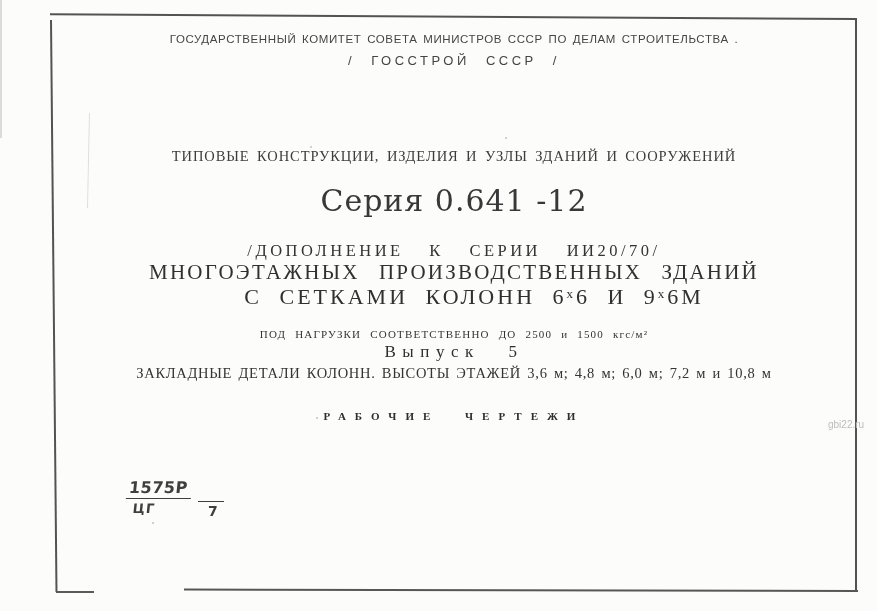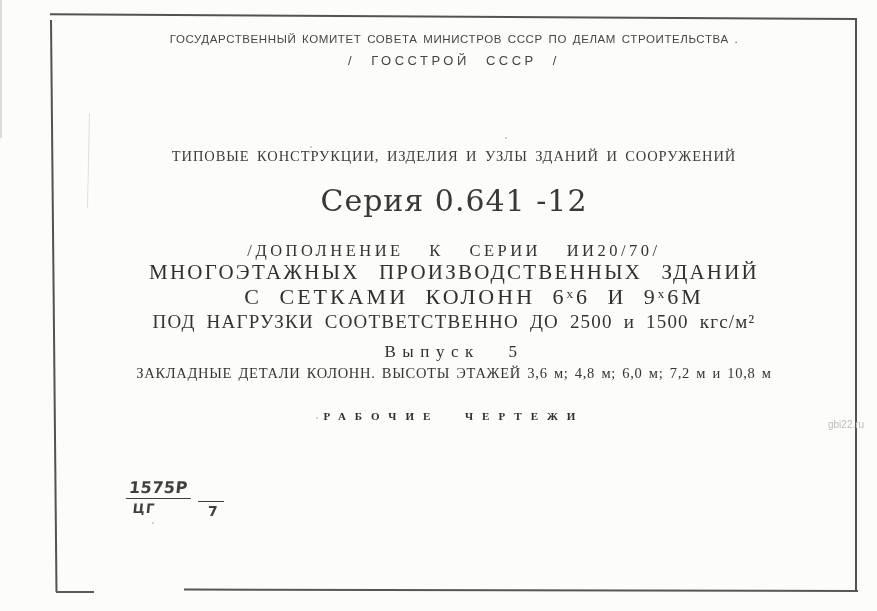--- a/index.html
+++ b/index.html
@@ -25,21 +25,21 @@
   
   .tline{position:absolute;left:52px;width:804px;text-align:center;white-space:nowrap;}
   .hdr1{top:33px;font-family:"Liberation Sans",sans-serif;font-size:11.5px;letter-spacing:0.6px;word-spacing:2px;color:#454545;}
   .hdr2{top:53px;font-family:"Liberation Sans",sans-serif;font-size:13px;letter-spacing:3.5px;word-spacing:9px;color:#454545;}
   .category{top:148px;font-size:14.5px;letter-spacing:0.9px;word-spacing:3px;color:#3c3c3c;}
   .series{top:183px;font-size:30px;letter-spacing:1px;color:#383838;font-family:"DejaVu Serif",serif;}
   .supplement{top:217px;font-size:16.5px;letter-spacing:3.5px;word-spacing:18px;color:#333;margin-top:24px;}
   .title1{top:238px;font-size:21px;letter-spacing:5.5px;color:#303030;}
   .title2{top:260px;font-size:21px;letter-spacing:2.2px;word-spacing:12px;color:#303030;}
   .title3{top:284px;font-size:22px;letter-spacing:3px;word-spacing:9px;color:#303030;margin-left:20px;}
-  .title4{top:311px;font-size:19px;letter-spacing:1.2px;word-spacing:5px;color:#343434;}
+  .title4{top:328px;font-size:11px;letter-spacing:1.2px;word-spacing:5px;color:#343434;}
   .issue{top:342px;font-size:17px;letter-spacing:6.5px;word-spacing:18px;color:#2f2f2f;}
   .contents{top:365px;font-size:14.5px;letter-spacing:0.7px;word-spacing:2px;color:#343434;}
   .doctype{top:410px;font-size:11px;font-weight:bold;letter-spacing:9px;word-spacing:14px;color:#2e2e2e;}
 
   
   .stamp{position:absolute;left:126px;top:478px;font-family:"DejaVu Sans",sans-serif;color:#3f3f3f;transform:skewX(-6deg);}
   .stamp .num{font-size:16px;font-weight:bold;border-bottom:1.5px solid #3f3f3f;padding:0 4px 1px 2px;letter-spacing:0.5px;}
   .stamp .den{font-size:13px;font-weight:bold;padding:2px 0 0 8px;letter-spacing:1px;}
   .sheet{position:absolute;left:198px;top:501px;font-family:"DejaVu Sans",sans-serif;font-size:14px;font-weight:bold;color:#3f3f3f;border-top:1.5px solid #3f3f3f;padding:1px 6px 0 10px;}
 

